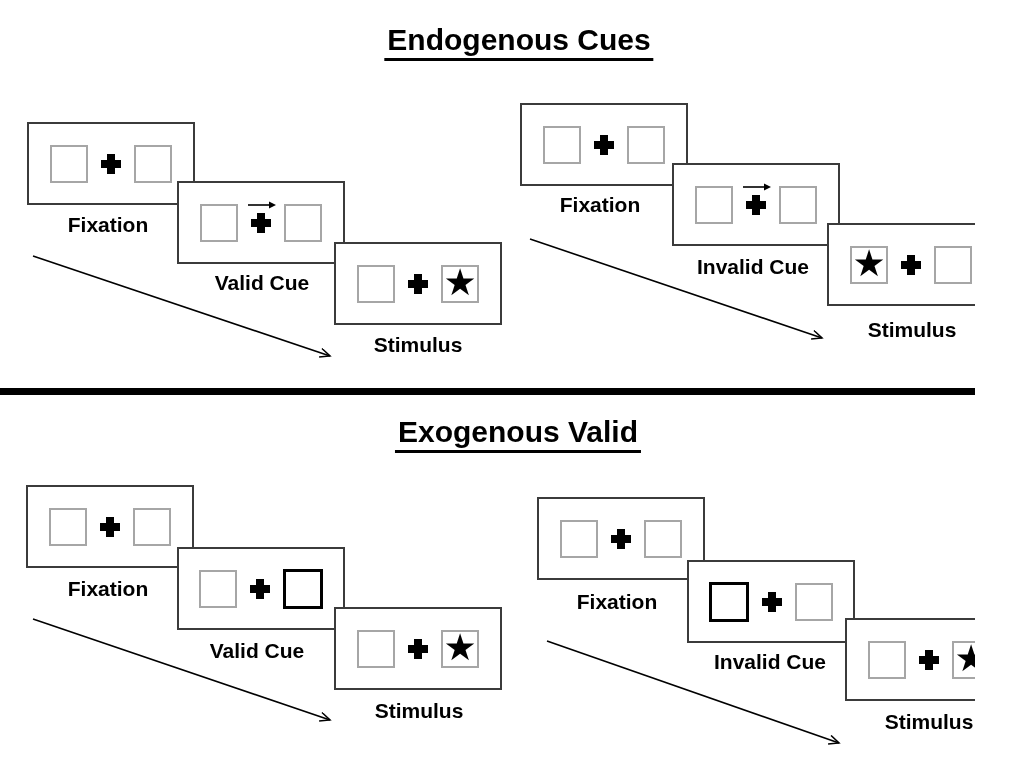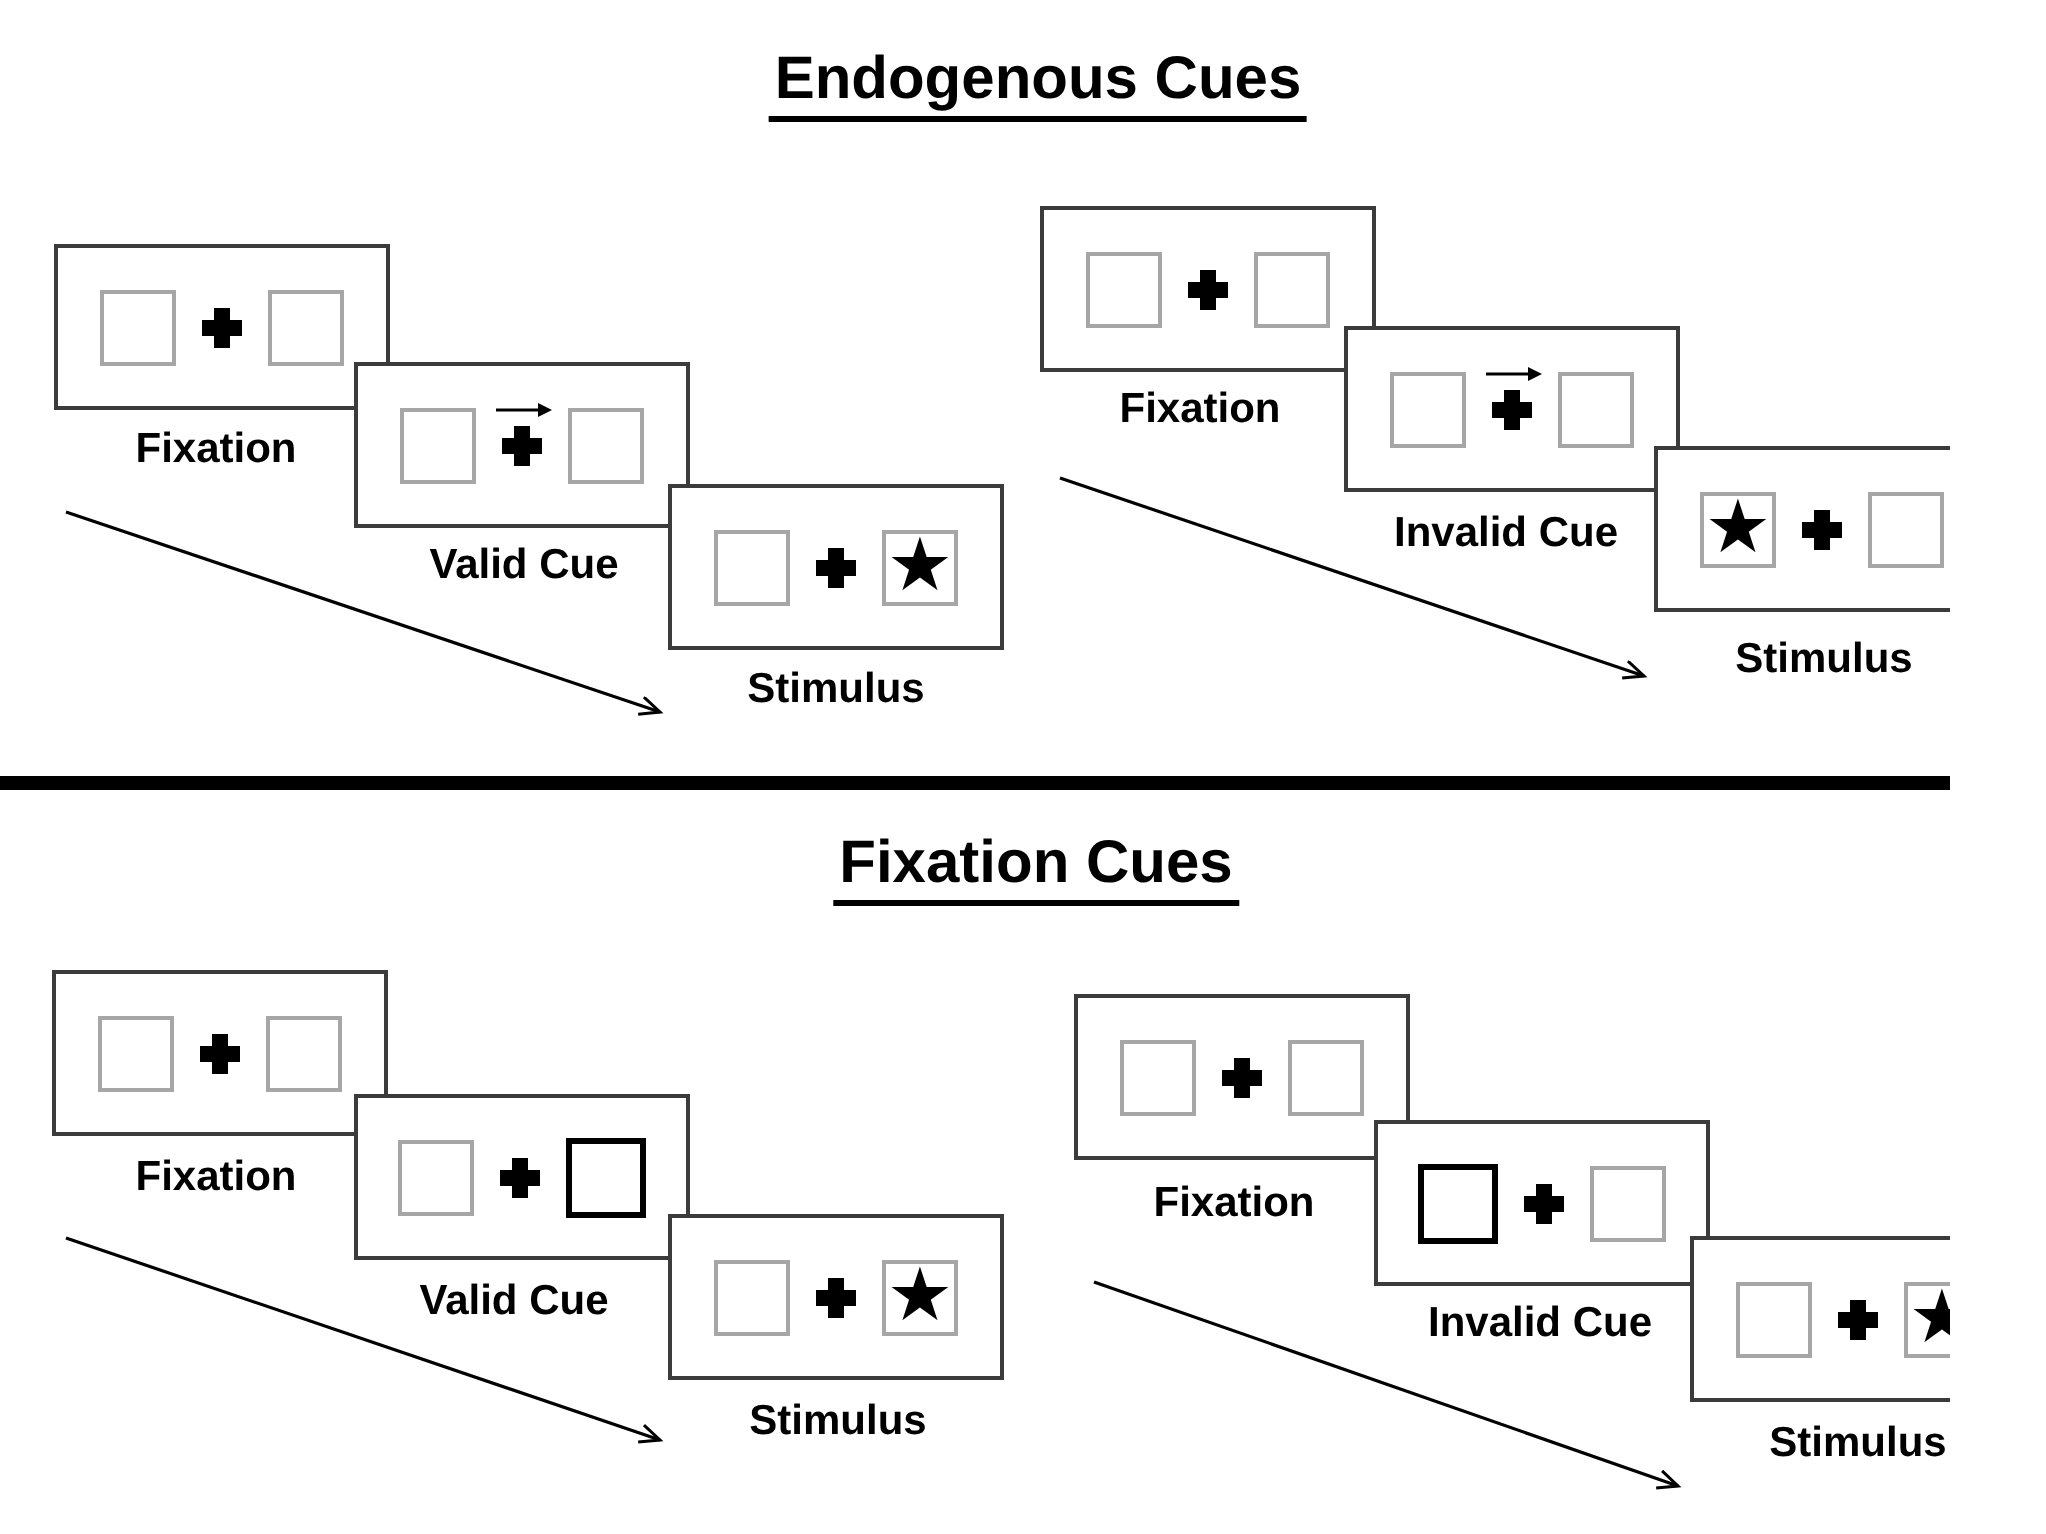--- a/index.html
+++ b/index.html
@@ -34,21 +34,21 @@
     font-size:21px;font-weight:bold;line-height:22px;white-space:nowrap;
   }
   .arrows{position:absolute;left:0;top:0;width:1023px;height:767px;pointer-events:none;}
 </style>
 </head>
 <body>
 
 <div class="canvas">
 
   <div class="title" style="left:519px;top:24px;">Endogenous Cues</div>
-  <div class="title" style="left:518px;top:416px;">Fixation Cues</div>
+  <div class="title" style="left:518px;top:416px;">Exogenous Valid</div>
 
   <div class="divider"></div>
 
   <div class="panel" style="left:27px;top:122px;">
     <span class="sq"></span>
     <span class="plus-wrap">
         <span class="plus-h"></span>
         <span class="plus-v"></span>
       </span>
     <span class="sq"></span>

